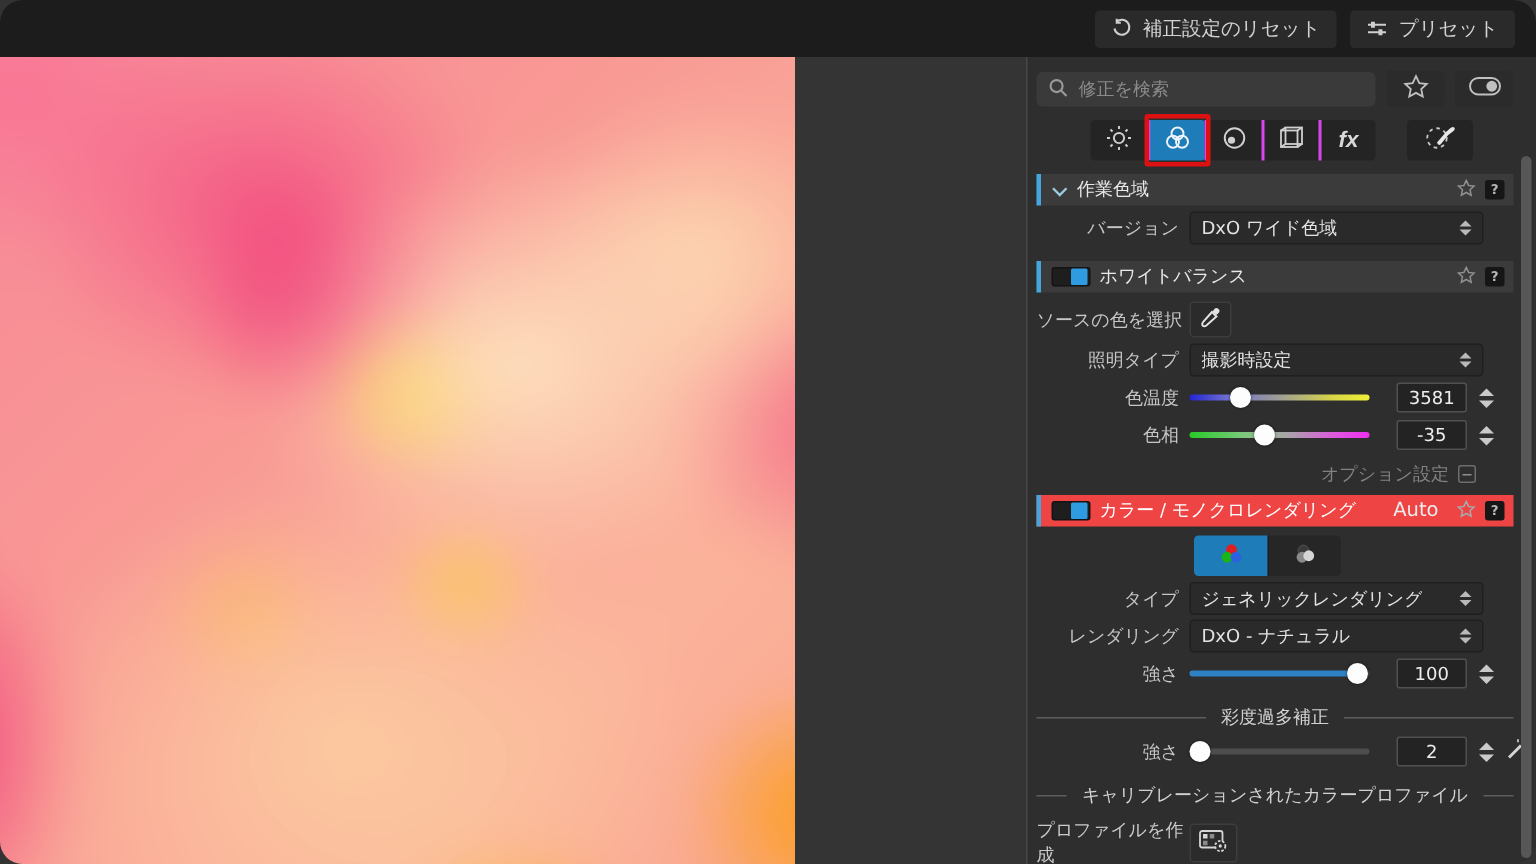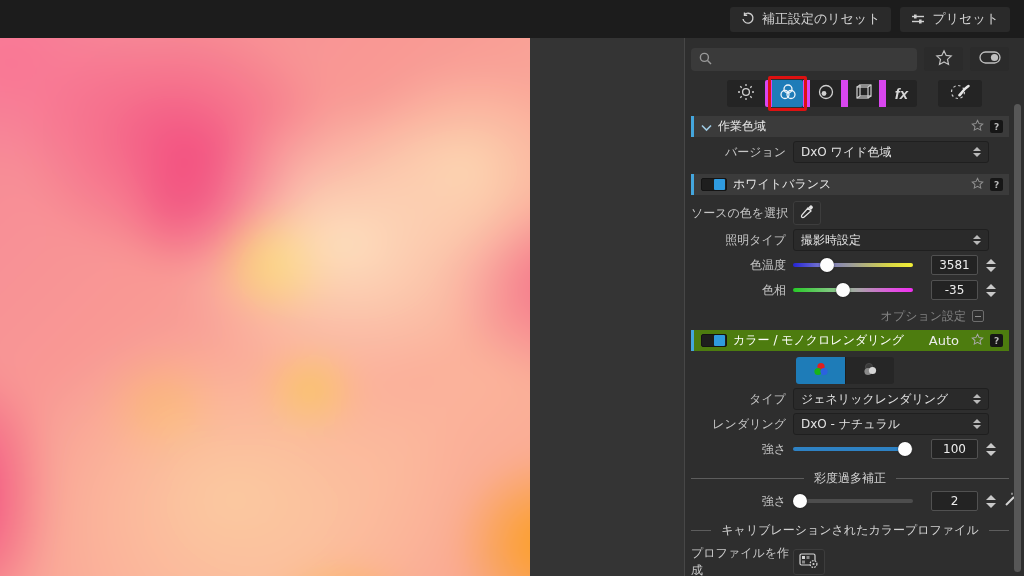--- a/index.html
+++ b/index.html
@@ -1,18 +1,18 @@
 <!DOCTYPE html>
 <html><head>
 <meta charset="utf-8">
 <style>
   * { margin:0; padding:0; box-sizing:border-box; }
   html,body { width:1024px; height:576px; background:#333; overflow:hidden;
     font-family:"DejaVu Sans","Liberation Sans",sans-serif; }
-  .app { position:relative; width:1024px; height:576px; background:#343434; overflow:hidden; }
+  .app { position:relative; width:1024px; height:576px; background:#343434; overflow:hidden;border-radius:15px; }
 
   
   .topbar { position:absolute; left:0; top:0; width:1024px; height:38px; background:#1c1c1c;
     display:flex; align-items:center; justify-content:flex-end; gap:9px; padding-right:14px; }
   .tb-btn { height:25px; background:#2a2a2a; border:none; border-radius:3px; color:#d3d3d3;
     font-size:13px; display:flex; align-items:center; gap:7px; padding:0 11px; cursor:pointer;
     font-family:inherit; }
   .tb-btn svg { display:block; }
 
   
@@ -51,36 +51,36 @@
     font-size:12px; font-family:inherit; }
   .searchbox input::placeholder { color:#8b8b8b; }
   .icon-btn { width:39px; height:24px; background:#2b2b2b; border:none; border-radius:3px;
     display:flex; align-items:center; justify-content:center; cursor:pointer; }
 
   
   .tabs-row { display:flex; align-items:center; margin-top:9px; height:27px; }
   .tab-group { display:flex; margin-left:36px; background:#242424; border-radius:3px; }
   .tab { width:38px; height:27px; display:flex; align-items:center; justify-content:center;
     border:none; background:transparent; cursor:pointer; position:relative; }
-  .tab + .tab { border-left:7px solid #d946ef; }
+  .tab + .tab { border-left:2px solid #d946ef; }
   .tab.selected { background:#1e7cb8; border-radius:2px; }
   .tab .fx { color:#d8d8d8; font-size:15px; font-style:italic; font-weight:bold; }
   .highlight-box { position:absolute; inset:-4px; border:3px solid #dd1111; border-radius:2px;
     pointer-events:none; z-index:2; }
   .brush-btn { margin-left:auto; margin-right:27px; width:44px; height:27px; background:#242424;
     border:none; border-radius:3px; display:flex; align-items:center; justify-content:center;
     cursor:pointer; }
 
   
   .sec-header { position:relative; height:21px; margin-top:9px; background:#3b3b3b; display:flex;
     align-items:center; gap:6px; padding:0 6px 0 10px; }
   .sec-header::before { content:""; position:absolute; left:0; top:0; width:3px; height:21px;
     background:#44a6dd; }
   .sec-title { color:#e8e8e8; font-size:12px;text-align:right; }
-  .sec-header.lite { background:#4d7c0f; }
+  .sec-header.lite { background:#ef4444; }
   .sec-header.lite .sec-title { color:#fff; }
   .hdr-star { margin-left:auto; }
   .help-box { width:13px; height:13px; background:#161616; border-radius:2px; color:#b8b8b8;
     font-size:9px; display:flex; align-items:center; justify-content:center; font-weight:bold; }
   .auto-label { margin-left:auto; color:#ececec; font-size:13px; }
   .auto-label + .hdr-star { margin-left:6px; }
 
   .toggle { width:26px; height:13px; background:#1e1e1e; border-radius:2px; position:relative;
     border:1px solid #141414; cursor:pointer; flex:none; }
   .toggle .knob { position:absolute; right:1px; top:0px; width:11px; height:11px;
@@ -187,20 +187,21 @@
     <div class="panel-content">
 
       <div class="search-row">
         <div class="searchbox">
           <span>
             <svg width="13" height="13" viewBox="0 0 13 13">
                 <circle cx="5.4" cy="5.4" r="4" fill="none" stroke="#9a9a9a" stroke-width="1.4"></circle>
                 <line x1="8.5" y1="8.5" x2="12" y2="12" stroke="#9a9a9a" stroke-width="1.4"></line>
               </svg>
           </span>
+          <input type="text" placeholder="修正を検索" style="">
         </div>
         <button class="icon-btn">
           <span>
             <svg width="18" height="18" viewBox="0 0 18 18">
                 <path d="M9 1.8 L11.2 6.4 L16.2 7 L12.5 10.4 L13.5 15.4 L9 12.9 L4.5 15.4 L5.5 10.4 L1.8 7 L6.8 6.4 Z" fill="none" stroke="#c0c0c0" stroke-width="1.2"></path>
               </svg>
           </span>
         </button>
         <button class="icon-btn">
           <span>

